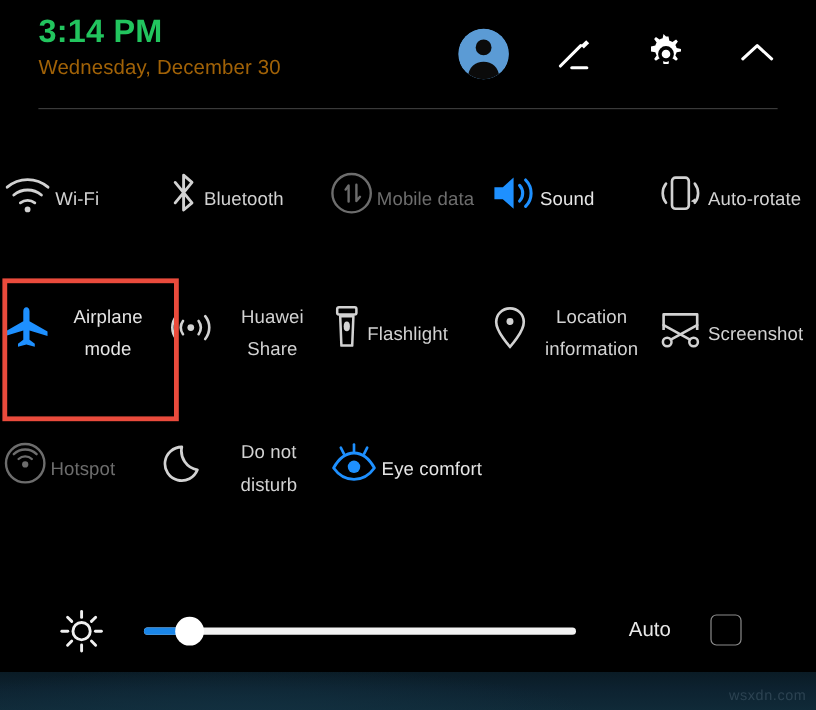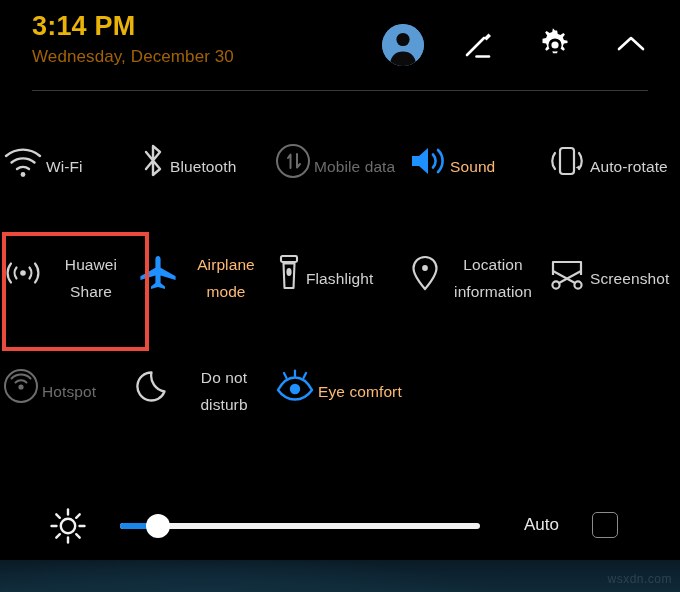--- a/index.html
+++ b/index.html
@@ -52,21 +52,21 @@
     height: 90px;
   }
   .clock-block {
     position: absolute;
     left: 32px;
     top: 10px;
   }
   .clock-time {
     font-size: 27px;
     font-weight: bold;
-    color: #eab308;
+    color: #22c55e;
     line-height: 32px;
     letter-spacing: 0.2px;
   }
   .clock-date {
     font-size: 17px;
     color: #a16207;
     line-height: 22px;
     margin-top: 4px;
     letter-spacing: 0.1px;
   }
@@ -132,21 +132,21 @@
     justify-content: center;
   }
   .tile-label {
     margin-top: 10px;
     font-size: 15.5px;
     text-align: center;
     line-height: 27px;
     color: #d2d2d2;
     letter-spacing: 0.1px;
   }
-  .tile.state-active .tile-label { color: #fdba74; }
+  .tile.state-active .tile-label { color: #e5e5e5; }
   .tile.state-disabled .tile-label { color: #6d6d6d; }
 
   
   .highlight-box {
     position: absolute;
     left: 2px;
     top: 232px;
     width: 147px;
     height: 119px;
     border: 4px solid #ea4b3c;
@@ -338,42 +338,42 @@
             <path d="M35 28 l-3.4 -1.2 l3.8 -2.6 z" fill="#d2d2d2"></path>
           </svg>
         </div>
         <div class="tile-label">Auto-rotate</div>
       </div>
 
     </div>
 
     <div class="tile-row row-2">
 
+      <div class="tile state-active">
+        <div class="tile-icon">
+          <svg width="44" height="40" viewBox="0 0 44 40">
+            <path d="M22 3 c1.7 0 2.6 1.6 2.6 3.4 l0 8.3 l15 8.6 l0 3.6 l-15 -4.4 l0 7.6 l4.4 3.3 l0 2.6 l-7 -1.9 l-7 1.9 l0 -2.6 l4.4 -3.3 l0 -7.6 l-15 4.4 l0 -3.6 l15 -8.6 l0 -8.3 c0 -1.8 0.9 -3.4 2.6 -3.4 z" fill="#1e90ff"></path>
+          </svg>
+        </div>
+        <div class="tile-label">Airplane mode</div>
+      </div>
+
       <div class="tile">
         <div class="tile-icon">
           <svg width="46" height="40" viewBox="0 0 46 40">
             <circle cx="23" cy="20" r="2.8" fill="#d2d2d2"></circle>
             <g stroke="#d2d2d2" fill="none" stroke-width="2.2" stroke-linecap="round">
               <path d="M16.5 14.5 A9 9 0 0 0 16.5 25.5"></path>
               <path d="M29.5 14.5 A9 9 0 0 1 29.5 25.5"></path>
               <path d="M11 10.5 A15 15 0 0 0 11 29.5"></path>
               <path d="M35 10.5 A15 15 0 0 1 35 29.5"></path>
             </g>
           </svg>
         </div>
         <div class="tile-label">Huawei Share</div>
-      </div>
-
-      <div class="tile state-active">
-        <div class="tile-icon">
-          <svg width="44" height="40" viewBox="0 0 44 40">
-            <path d="M22 3 c1.7 0 2.6 1.6 2.6 3.4 l0 8.3 l15 8.6 l0 3.6 l-15 -4.4 l0 7.6 l4.4 3.3 l0 2.6 l-7 -1.9 l-7 1.9 l0 -2.6 l4.4 -3.3 l0 -7.6 l-15 4.4 l0 -3.6 l15 -8.6 l0 -8.3 c0 -1.8 0.9 -3.4 2.6 -3.4 z" fill="#1e90ff"></path>
-          </svg>
-        </div>
-        <div class="tile-label">Airplane mode</div>
       </div>
 
       <div class="tile">
         <div class="tile-icon">
           <svg width="34" height="42" viewBox="0 0 34 42">
             <rect x="9" y="4" width="16" height="6" rx="1.4" stroke="#d2d2d2" stroke-width="2.1" fill="none"></rect>
             <path d="M11.5 11.5 L22.5 11.5 L21.5 36 L12.5 36 Z" stroke="#d2d2d2" stroke-width="2.1" fill="none" stroke-linejoin="round"></path>
             <ellipse cx="17" cy="20" rx="2.6" ry="4" fill="#d2d2d2"></ellipse>
           </svg>
         </div>

